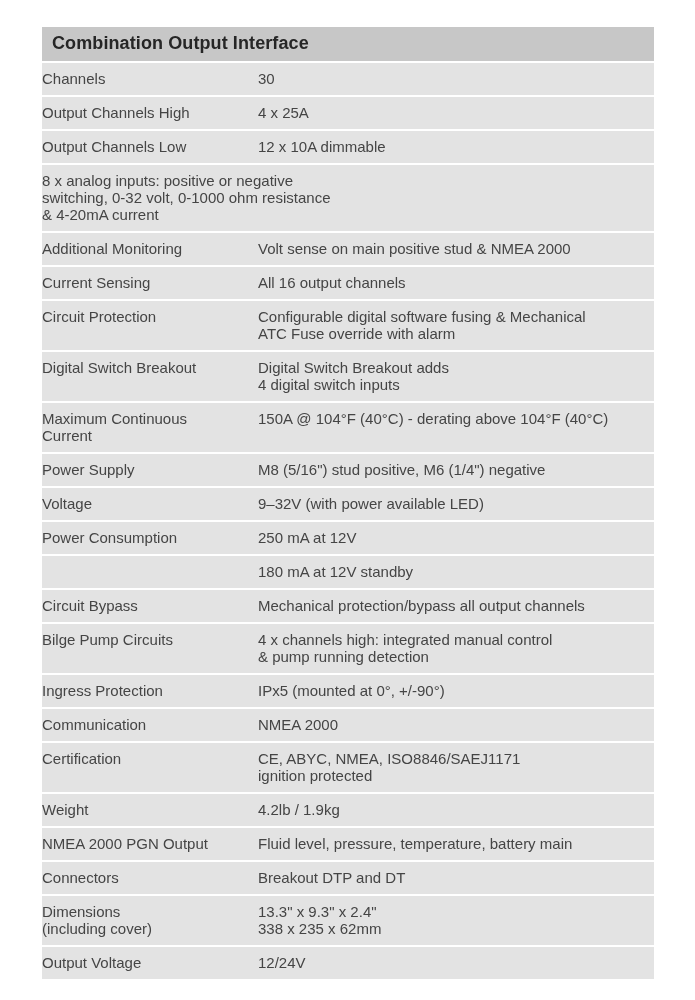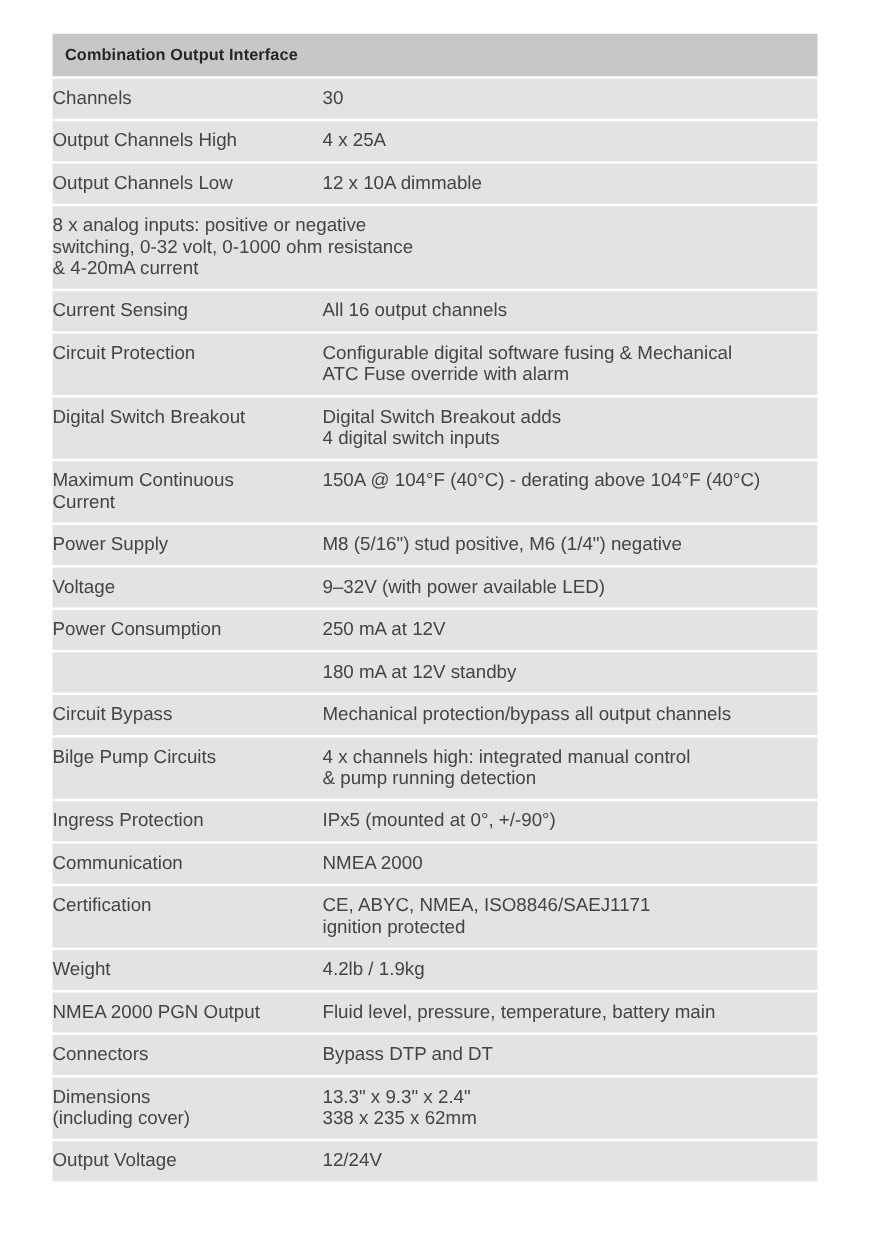--- a/index.html
+++ b/index.html
@@ -17,21 +17,21 @@
   .spec-table {
     position: absolute;
     left: 42px;
     top: 27px;
     width: 612px;
   }
   .spec-header {
     background: #c7c7c7;
     color: #262626;
     font-weight: bold;
-    font-size: 13px;
+    font-size: 18px;
     line-height: 17px;
     padding: 8px 10px 9px 10px;
     margin-bottom: 2px;
     letter-spacing: 0.1px;
   }
   .spec-row {
     display: flex;
     background: #e3e3e3;
     margin-bottom: 2px;
     padding: 7px 0 8px 0;
@@ -75,20 +75,24 @@
     <div class="spec-label">Output Channels Low</div>
     <div class="spec-value">12 x 10A dimmable</div>
   </div>
 
   <div class="spec-row">
     <div class="spec-value">8 x analog inputs: positive or negative
 switching, 0-32 volt, 0-1000 ohm resistance
 &amp; 4-20mA current</div>
   </div>
 
+  <div class="spec-row">
+    <div class="spec-label">Additional Monitoring</div>
+    <div class="spec-value">Volt sense on main positive stud &amp; NMEA 2000</div>
+  </div>
 
   <div class="spec-row">
     <div class="spec-label">Current Sensing</div>
     <div class="spec-value">All 16 output channels</div>
   </div>
 
   <div class="spec-row">
     <div class="spec-label">Circuit Protection</div>
     <div class="spec-value">Configurable digital software fusing &amp; Mechanical
 ATC Fuse override with alarm</div>
@@ -158,21 +162,21 @@
     <div class="spec-value">4.2lb / 1.9kg</div>
   </div>
 
   <div class="spec-row">
     <div class="spec-label">NMEA 2000 PGN Output</div>
     <div class="spec-value">Fluid level, pressure, temperature, battery main</div>
   </div>
 
   <div class="spec-row">
     <div class="spec-label">Connectors</div>
-    <div class="spec-value">Bypass DTP and DT</div>
+    <div class="spec-value">Breakout DTP and DT</div>
   </div>
 
   <div class="spec-row">
     <div class="spec-label">Dimensions
 (including cover)</div>
     <div class="spec-value">13.3" x 9.3" x 2.4"
 338 x 235 x 62mm</div>
   </div>
 
   <div class="spec-row">

